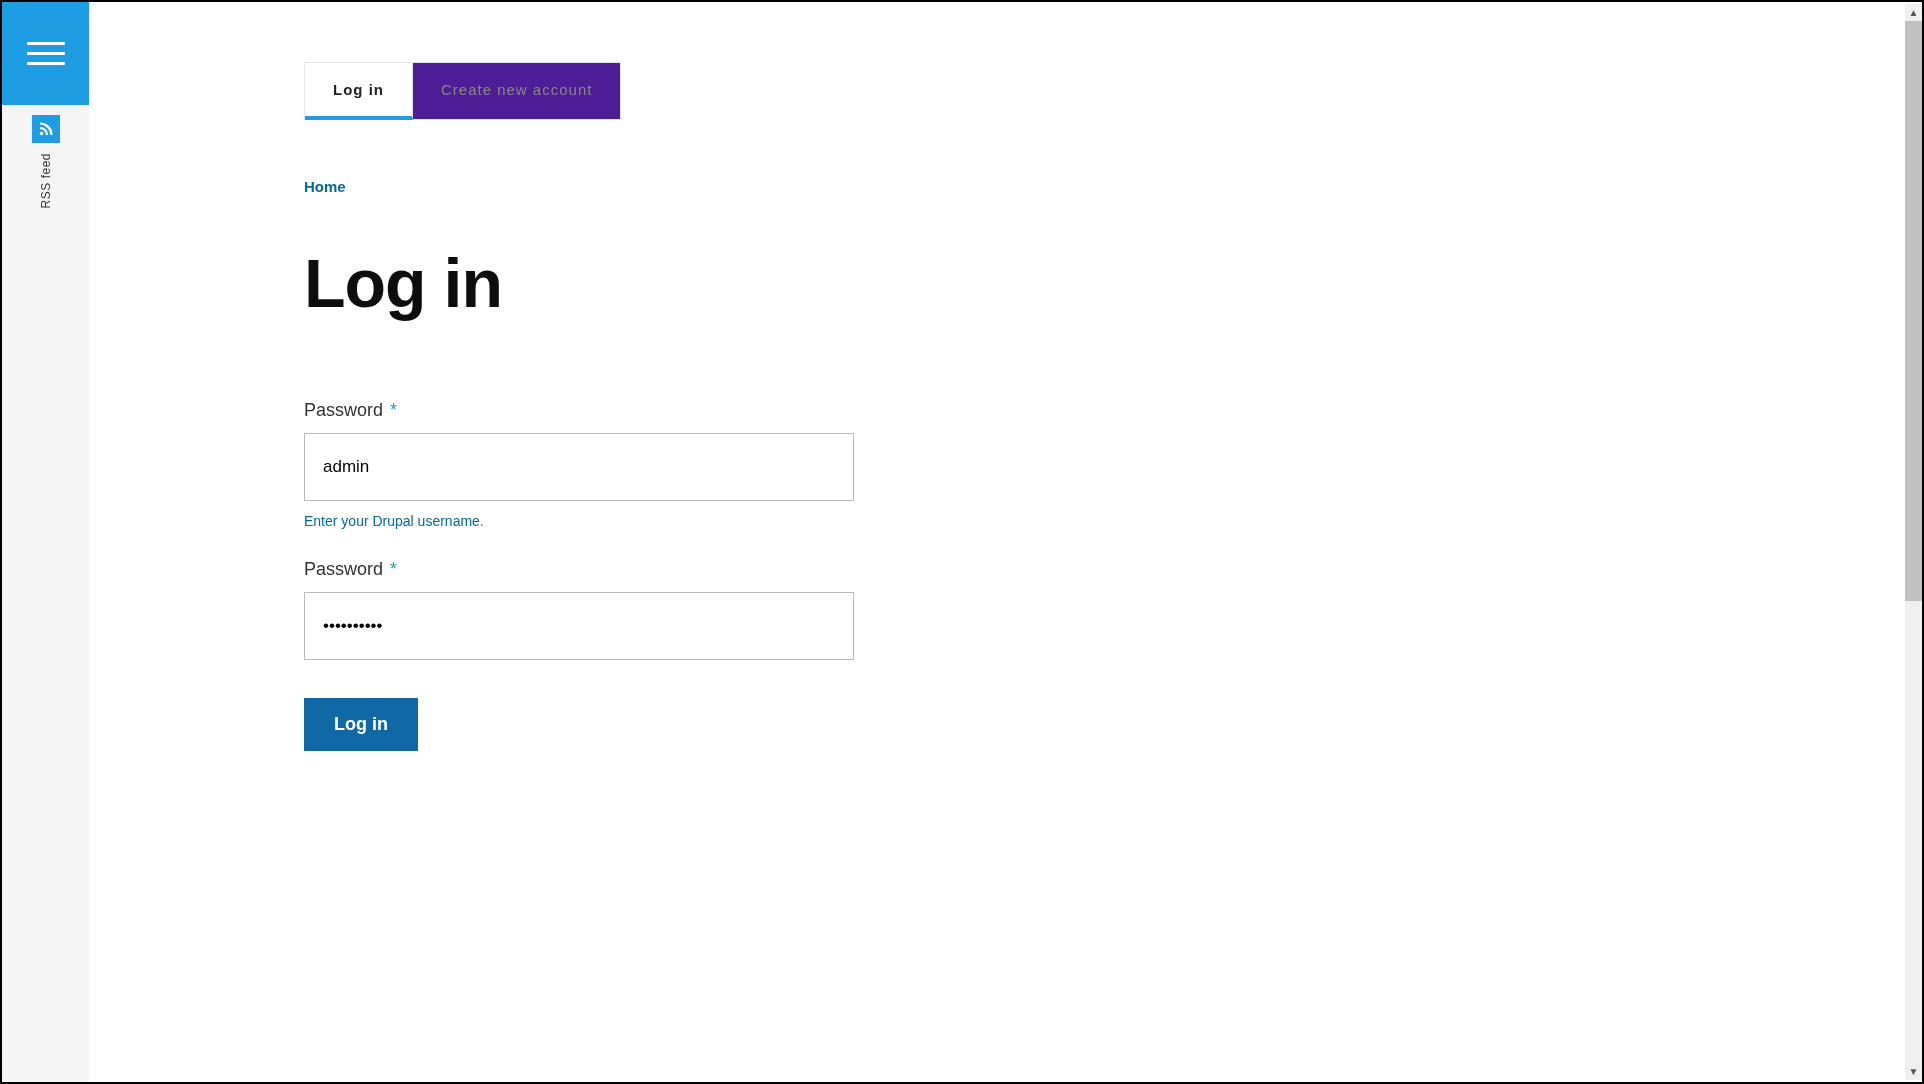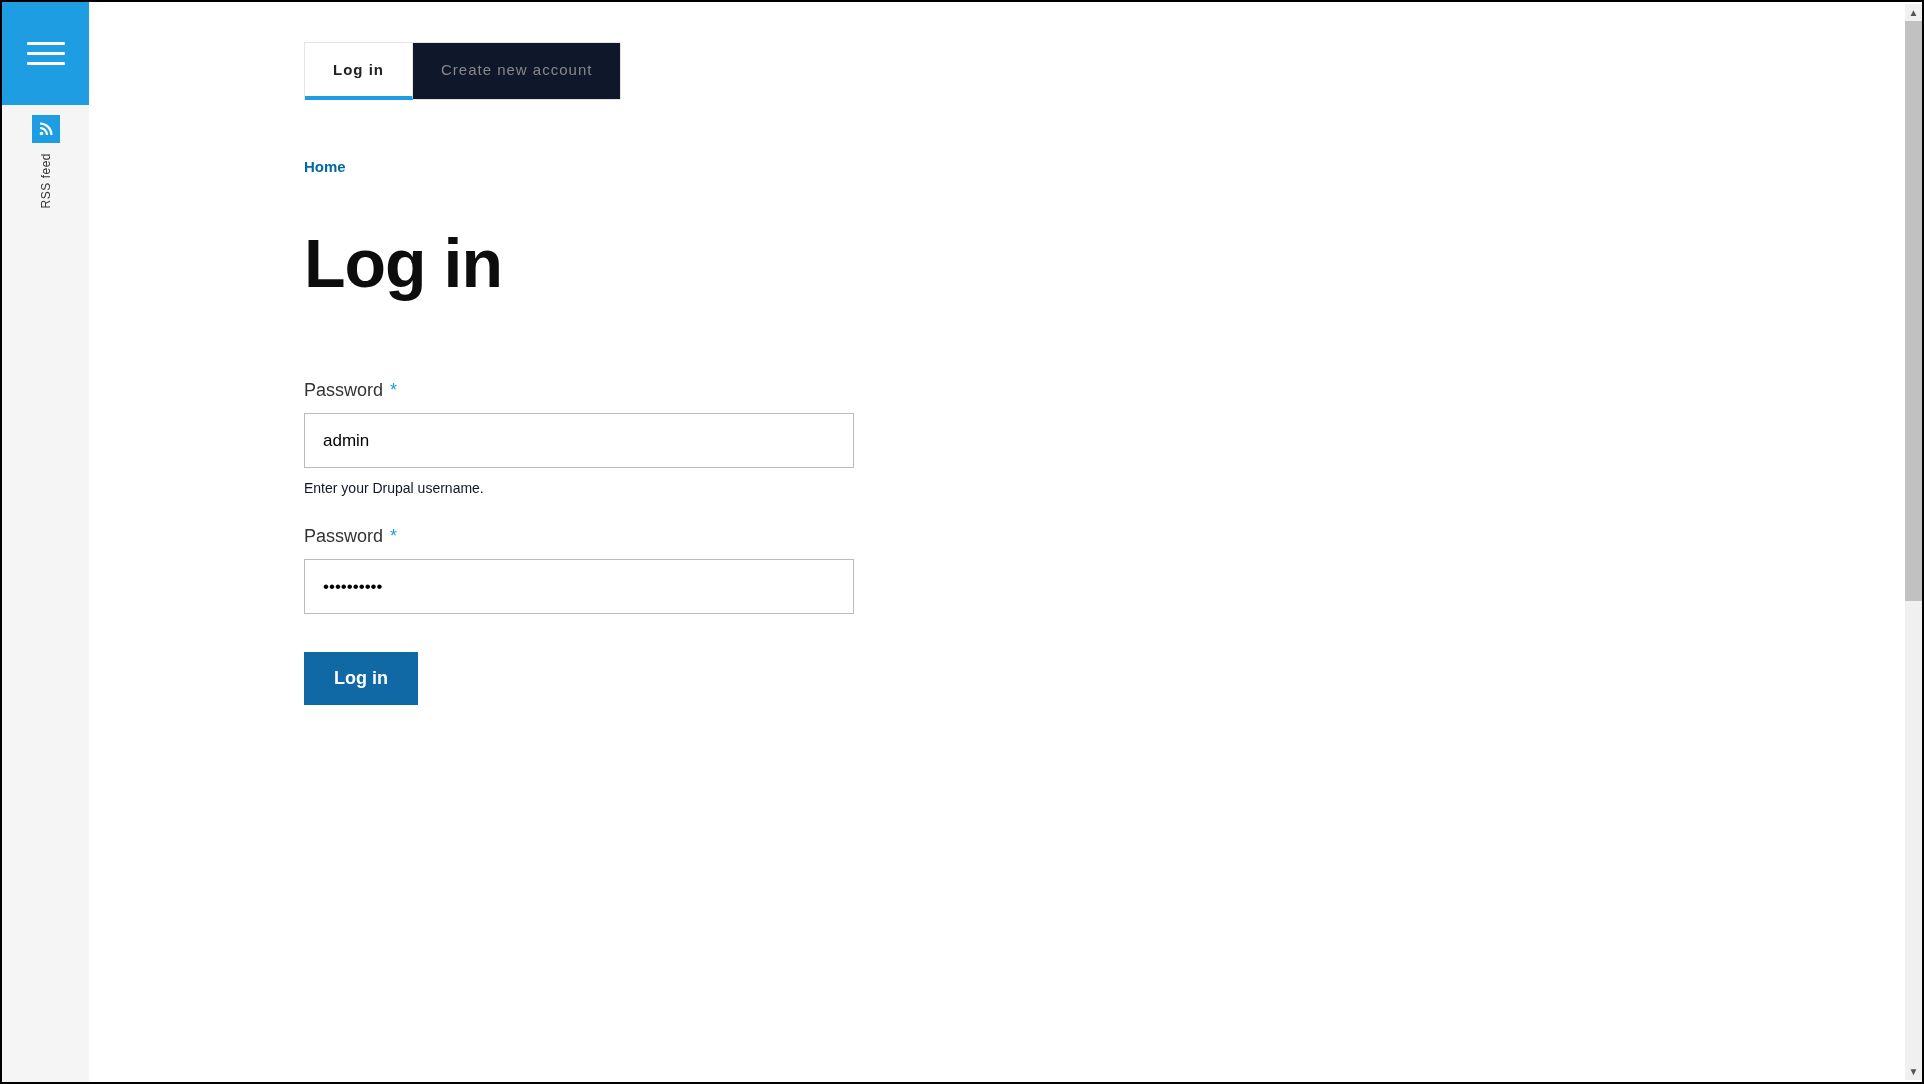--- a/index.html
+++ b/index.html
@@ -71,34 +71,35 @@
     .main {
       flex: 1;
       background: #fff;
       padding: 0 0 0 0;
       position: relative;
     }
     .content {
       margin-left: 215px;
       padding-top: 40px;
       max-width: 920px;
+      margin-top: 20px;
     }
     .tabs {
       display: flex;
       border: 1px solid #e5e5e5;
       width: fit-content;
     }
     .tab {
       padding: 18px 28px;
       font-size: 15px;
       letter-spacing: 1px;
       color: #888;
       cursor: pointer;
       border-right: 1px solid #e5e5e5;
-      background: #0f172a;
+      background: #4c1d95;
     }
     .tab:last-child {
       border-right: none;
     }
     .tab.active {
       color: #222;
       font-weight: 600;
       background: #fff;
       border-bottom: 4px solid #1e9de3;
       margin-bottom: -1px;
@@ -130,30 +131,30 @@
       color: #333;
       margin-bottom: 12px;
       display: block;
     }
     .required {
       color: #1e9de3;
       margin-left: 2px;
     }
     .text-input {
       width: 550px;
-      height: 55px;
+      height: 68px;
       border: 1px solid #bbb;
       padding: 0 18px;
       font-size: 17px;
       background: #fff;
       outline: none;
     }
     .help-text {
       font-size: 14px;
-      color: #0f172a;
+      color: #0369a1;
       margin-top: 12px;
     }
     .submit-btn {
       background: #1068a5;
       color: #fff;
       border: none;
       padding: 16px 30px;
       font-size: 18px;
       font-weight: 600;
       cursor: pointer;

